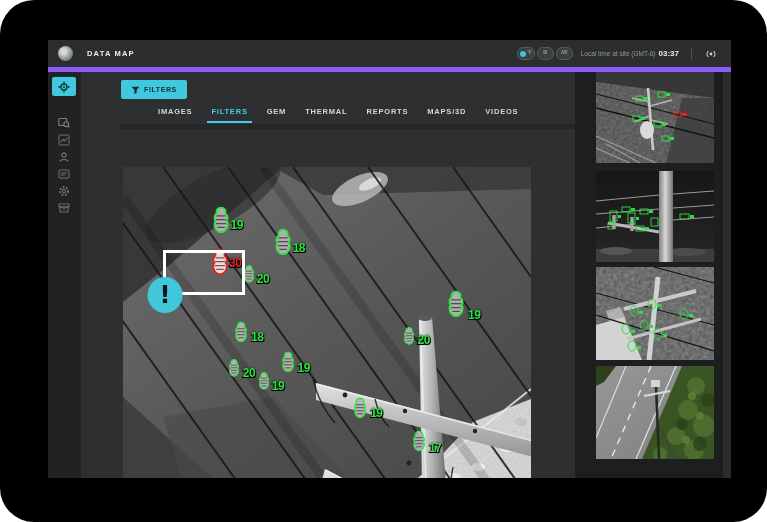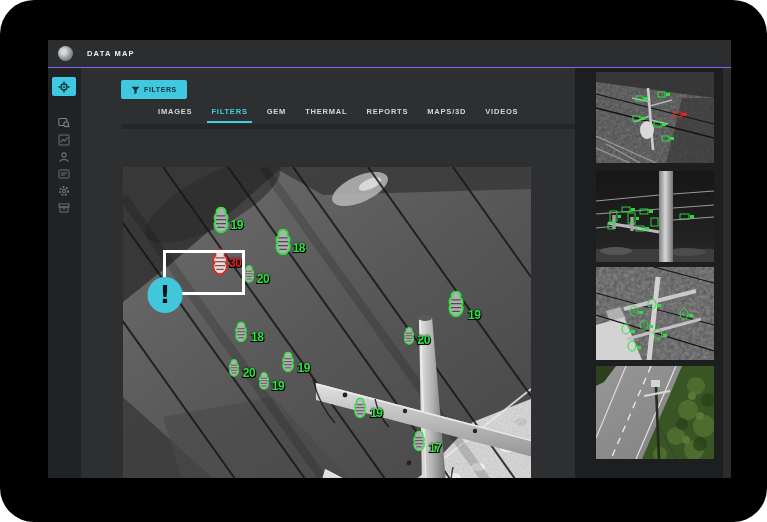--- a/index.html
+++ b/index.html
@@ -2,21 +2,21 @@
 <html><head>
 <meta charset="utf-8">
 <style>
   html,body{margin:0;padding:0;background:#fff;}
   .stage{position:relative;width:767px;height:522px;font-family:"Liberation Sans",sans-serif;
          -webkit-font-smoothing:antialiased;overflow:hidden;}
   .device{position:absolute;inset:0;background:#000;border-radius:34px;}
   .window{position:absolute;left:48px;top:40px;width:683px;height:438px;background:#2d2f30;overflow:hidden;}
 
   
-  .hdr{position:absolute;left:0;top:0;width:683px;height:27px;background:#2b2d2e;border-bottom:1px solid #8b5cf6;
+  .hdr{position:absolute;left:0;top:0;width:683px;height:27px;background:#2b2d2e;border-bottom:5px solid #8b5cf6;
        display:flex;align-items:center;z-index:30;}
   .logo{width:15px;height:15px;border-radius:50%;margin-left:10px;
         background:radial-gradient(circle at 38% 38%, #d8d8d8 0 18%, #8f9597 55%, #5c6163 100%);}
   .hdr-title{margin-left:14px;color:#eeefef;font-size:7.5px;font-weight:bold;letter-spacing:1.2px;}
   .hdr-right{margin-left:auto;display:flex;align-items:center;gap:8px;padding-right:13px;}
   .toggles{display:flex;align-items:center;gap:2px;}
   .tg{height:11px;min-width:11px;border-radius:6px;background:#3c3f40;border:1px solid #555a5b;
       display:flex;align-items:center;justify-content:center;gap:1px;padding:0 2px;cursor:pointer;}
   .tg .dot{width:6px;height:6px;border-radius:50%;background:#35c8de;}
   .tg .tg-l{font-size:4.5px;color:#9aa2a4;font-weight:bold;line-height:1;}
@@ -63,20 +63,43 @@
 </head>
 <body>
 
 <div class="stage">
 <div class="device">
 <div class="window">
 
   <div class="hdr">
     <div class="logo"></div>
     <div class="hdr-title">DATA MAP</div>
+    <div class="hdr-right">
+      <div class="toggles">
+        <div class="tg">
+          <span class="dot"></span>
+          <span class="tg-l">°F</span>
+        </div>
+        <div class="tg">
+          <span class="tg-l">SI</span>
+        </div>
+        <div class="tg">
+          <span class="tg-l">AR</span>
+        </div>
+      </div>
+      <div style="display:flex;align-items:baseline;">
+        <span class="time-label">Local time at site (GMT-6)</span>
+        <span class="time-val">03:37</span>
+      </div>
+      <div class="hdr-sep"></div>
+      <svg width="14" height="10" viewBox="0 0 14 10">
+        <circle cx="7" cy="5" r="1.4" fill="#cfd3d4"></circle>
+        <path d="M4.2 2.2 A4 4 0 0 0 4.2 7.8 M9.8 2.2 A4 4 0 0 1 9.8 7.8" fill="none" stroke="#cfd3d4" stroke-width="1.1"></path>
+      </svg>
+    </div>
   </div>
 
   <div class="sidebar">
     <div class="sb-item active" style="top:10px">
       <svg width="12" height="12" viewBox="0 0 12 12">
         <circle cx="6" cy="6" r="3" fill="none" stroke="#0e2e35" stroke-width="1.3"></circle>
         <circle cx="6" cy="6" r="1" fill="#0e2e35"></circle>
         <path d="M6 0.5v2M6 9.5v2M0.5 6h2M9.5 6h2" stroke="#0e2e35" stroke-width="1.3"></path>
       </svg>
     </div>

